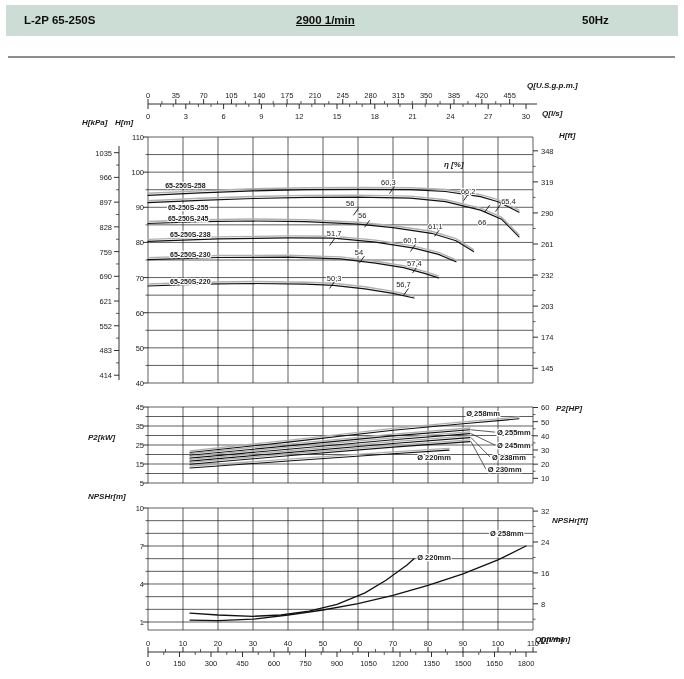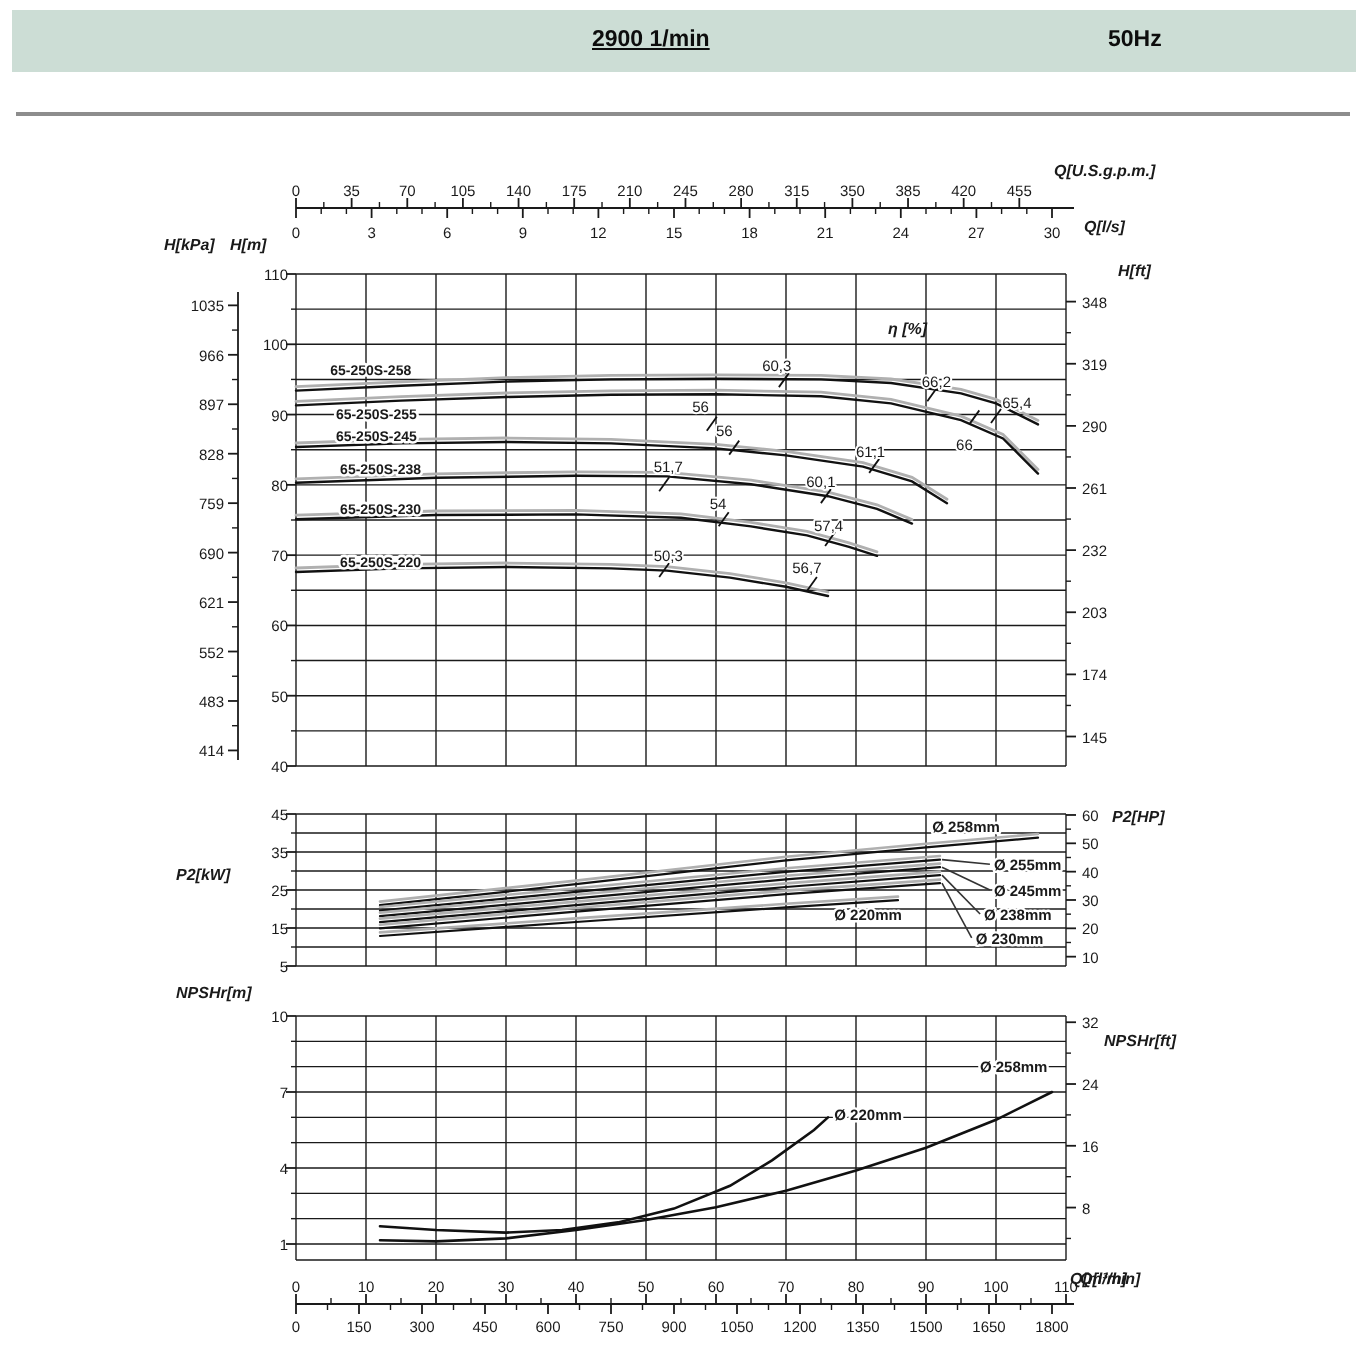--- a/index.html
+++ b/index.html
@@ -4,38 +4,39 @@
 <style>
   html,body{margin:0;padding:0;background:#fff;}
   body{width:684px;height:679px;position:relative;overflow:hidden;
        font-family:"Liberation Sans",sans-serif;color:#111;}
   .titlebar{position:absolute;left:6px;top:5px;width:672px;height:31px;
             background:#ccddd5;}
   .titlebar span{position:absolute;top:0;line-height:31px;font-size:11.5px;
                  font-weight:bold;color:#0d0d0d;white-space:nowrap;}
   .tb-model{left:18px;}
   .tb-speed{left:290px;text-decoration:underline;}
-  .tb-freq{left:548px;}
+  .tb-freq{left:576px;}
   .divider{position:absolute;left:8px;top:56px;width:667px;height:2px;background:#8d8d8d;}
   #chart-svg{position:absolute;left:0;top:0;}
   .axtitle{position:absolute;font-size:8px;font-style:italic;font-weight:bold;
            white-space:nowrap;color:#1a1a1a;}
   svg text{fill:#1a1a1a;}
   .tick{font-size:7.5px;font-family:"Liberation Sans",sans-serif;}
   .clab{font-size:7px;font-weight:bold;font-family:"Liberation Sans",sans-serif;
         paint-order:stroke;stroke:#fff;stroke-width:2.6px;stroke-linejoin:round;}
   .elab{font-size:7.5px;font-family:"Liberation Sans",sans-serif;
         paint-order:stroke;stroke:#fff;stroke-width:2px;stroke-linejoin:round;}
   .dlab{font-size:7.5px;font-weight:bold;font-family:"Liberation Sans",sans-serif;
         paint-order:stroke;stroke:#fff;stroke-width:2.4px;stroke-linejoin:round;}
 </style>
 </head>
 <body>
 
 <div class="titlebar">
+  <span class="tb-model">L-2P 65-250S</span>
   <span class="tb-speed">2900 1/min</span>
   <span class="tb-freq">50Hz</span>
 </div>
 <div class="divider"></div>
 
 <svg id="chart-svg" width="684" height="679">
     <g>
       <line x1="148" y1="137" x2="148" y2="383" stroke="#1a1a1a" stroke-width="0.7"></line>
       <line x1="183" y1="137" x2="183" y2="383" stroke="#1a1a1a" stroke-width="0.7"></line>
       <line x1="218" y1="137" x2="218" y2="383" stroke="#1a1a1a" stroke-width="0.7"></line>

